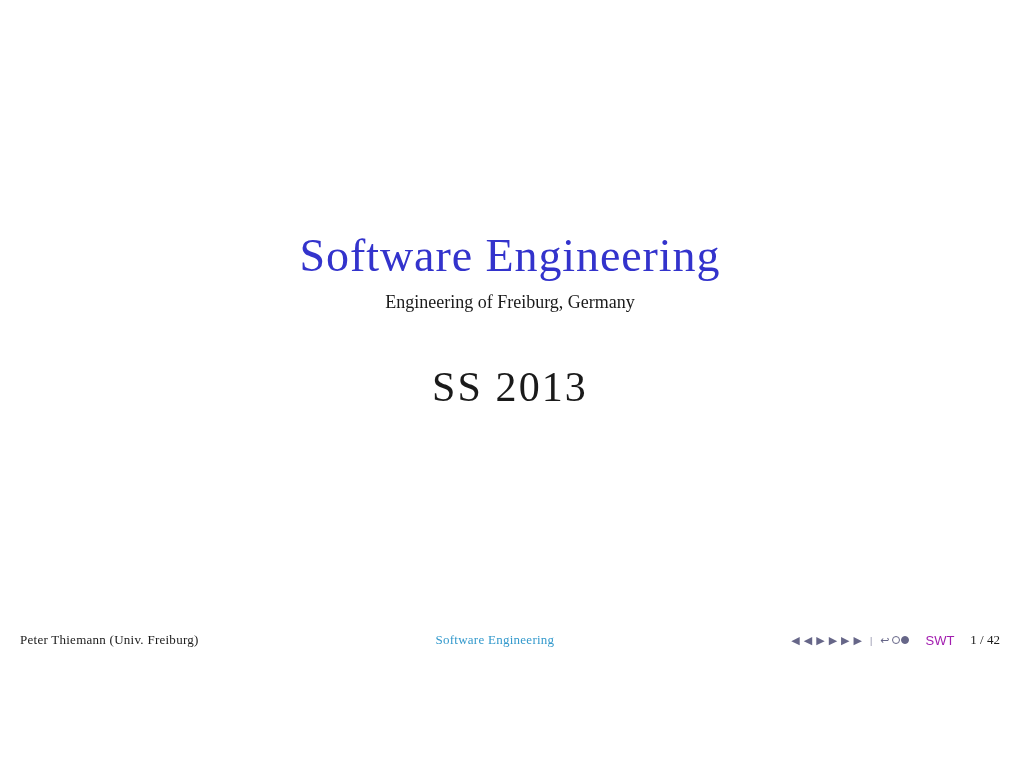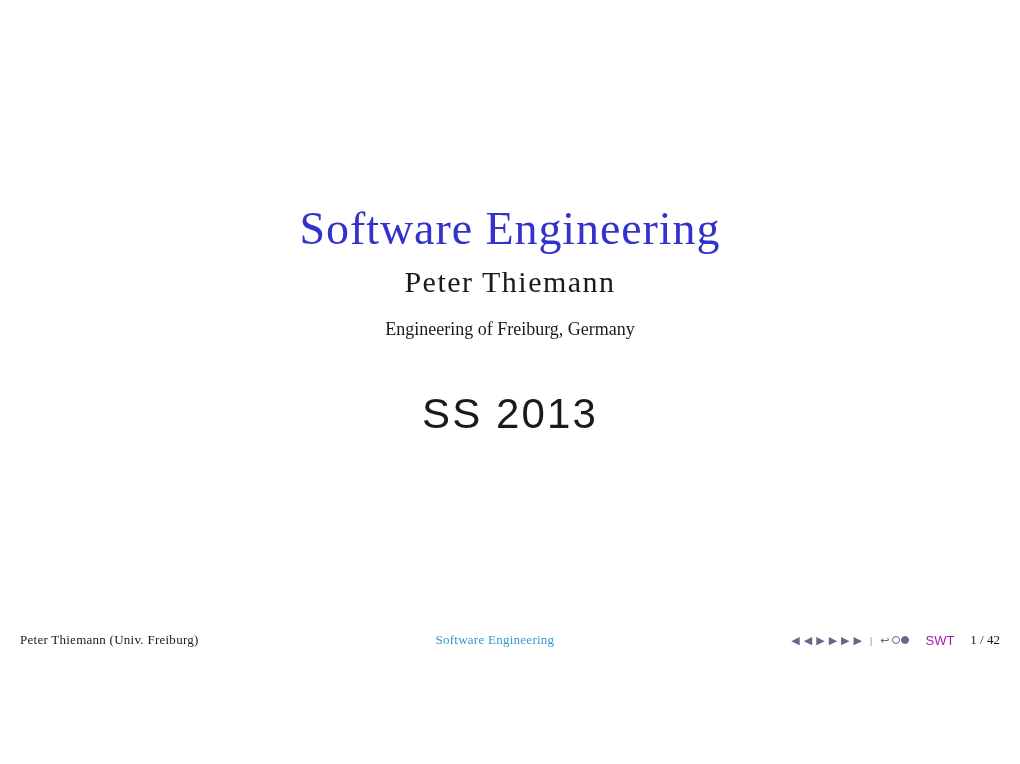--- a/index.html
+++ b/index.html
@@ -73,21 +73,21 @@
       text-align: center;
       margin-bottom: 50px;
       font-family: 'Computer Modern', Georgia, serif;
     }
 
     .semester {
       color: #1a1a1a;
       font-size: 42px;
       font-weight: normal;
       text-align: center;
-      font-family: Liberation Sans, sans-serif;
+      font-family: Liberation Serif, serif;
       letter-spacing: 0.05em;
     }
 
     .footer {
       display: flex;
       flex-direction: row;
       align-items: center;
       justify-content: space-between;
       padding: 8px 20px 12px 20px;
       border-top: none;
@@ -159,21 +159,20 @@
     .nav-dot.filled {
       background: #666688;
     }
   </style>
 </head>
 <body>
 
 <div class="slide">
   <div class="main-content">
     <h1 class="title">Software Engineering</h1>
-    <p class="author">Peter Thiemann</p>
     <p class="university">Engineering of Freiburg, Germany</p>
     <p class="semester">SS 2013</p>
   </div>
 
   <div class="footer">
     <span class="footer-left">Peter Thiemann  (Univ. Freiburg)</span>
 
     <span class="footer-center">Software Engineering</span>
 
     <div class="footer-right-group">

